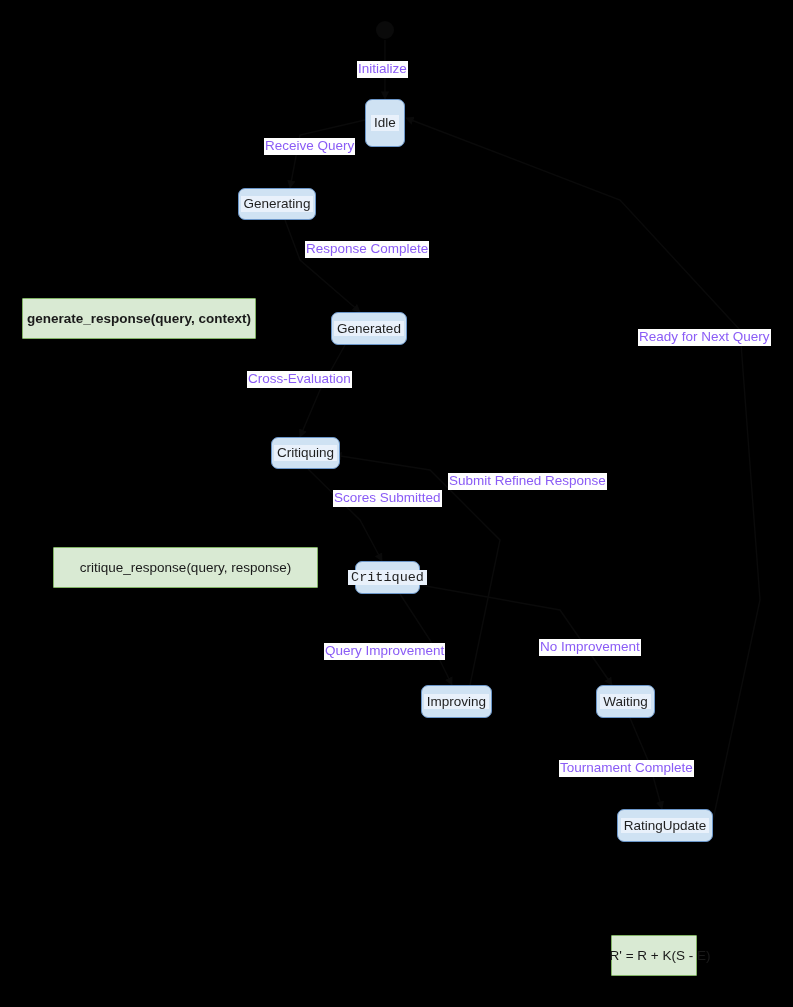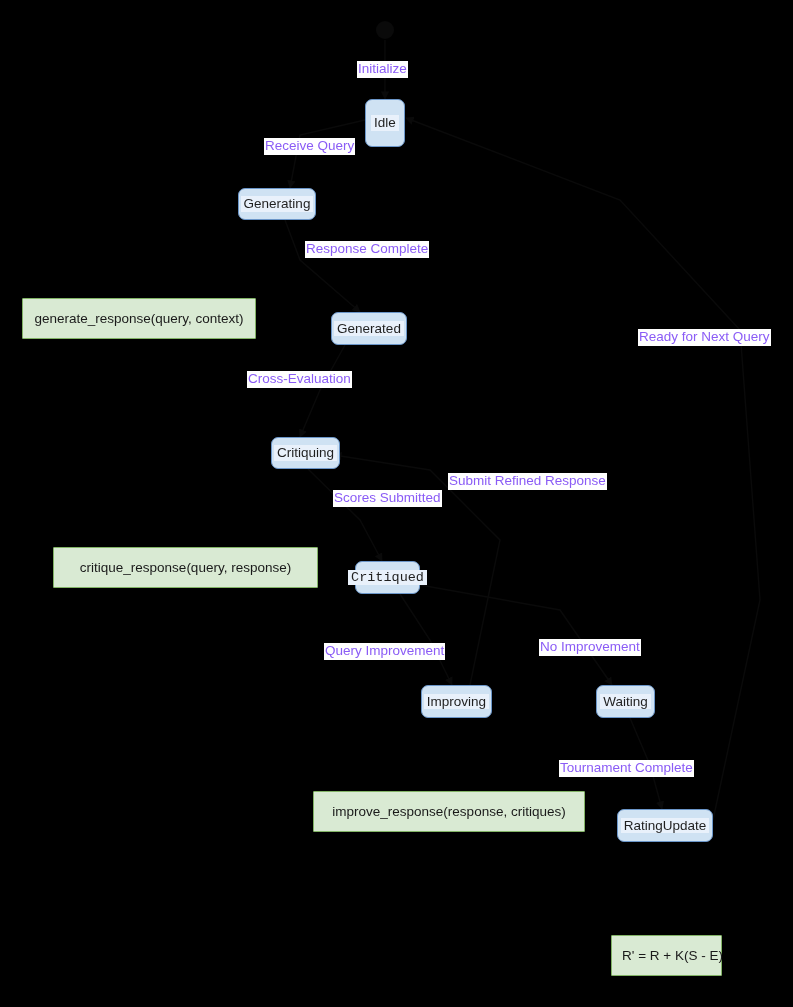--- a/index.html
+++ b/index.html
@@ -113,30 +113,27 @@
   <div class="state-node" style="left:421px; top:685px; width:71px; height:33px;">
     <span class="node-label">Improving</span>
   </div>
   <div class="state-node" style="left:596px; top:685px; width:59px; height:33px;">
     <span class="node-label">Waiting</span>
   </div>
   <div class="state-node" style="left:617px; top:809px; width:96px; height:33px;">
     <span class="node-label">RatingUpdate</span>
   </div>
 
-  <div class="note-node" style="left:22px; top:298px; width:234px; height:41px;">
+  <div class="note-node" style="left:22px; top:298px; width:234px; height:41px;font-weight:bold;">
     <span>generate_response(query, context)</span>
   </div>
   <div class="note-node" style="left:53px; top:547px; width:265px; height:41px;">
     <span>critique_response(query, response)</span>
   </div>
-  <div class="note-node" style="left:313px; top:791px; width:272px; height:41px;">
-    <span>improve_response(response, critiques)</span>
-  </div>
-  <div class="note-node" style="left:611px; top:935px; width:111px; height:41px;padding-left:12px;">
+  <div class="note-node" style="left:611px; top:935px; width:86px; height:41px;padding-left:12px;">
     <span>R' = R + K(S - E)</span>
   </div>
 
   <div class="edge-label" style="left:357px; top:61px;">Initialize</div>
   <div class="edge-label" style="left:264px; top:138px;">Receive Query</div>
   <div class="edge-label" style="left:305px; top:241px;">Response Complete</div>
   <div class="edge-label" style="left:638px; top:329px;">Ready for Next Query</div>
   <div class="edge-label" style="left:247px; top:371px;">Cross-Evaluation</div>
   <div class="edge-label" style="left:448px; top:473px;">Submit Refined Response</div>
   <div class="edge-label" style="left:333px; top:490px;">Scores Submitted</div>

